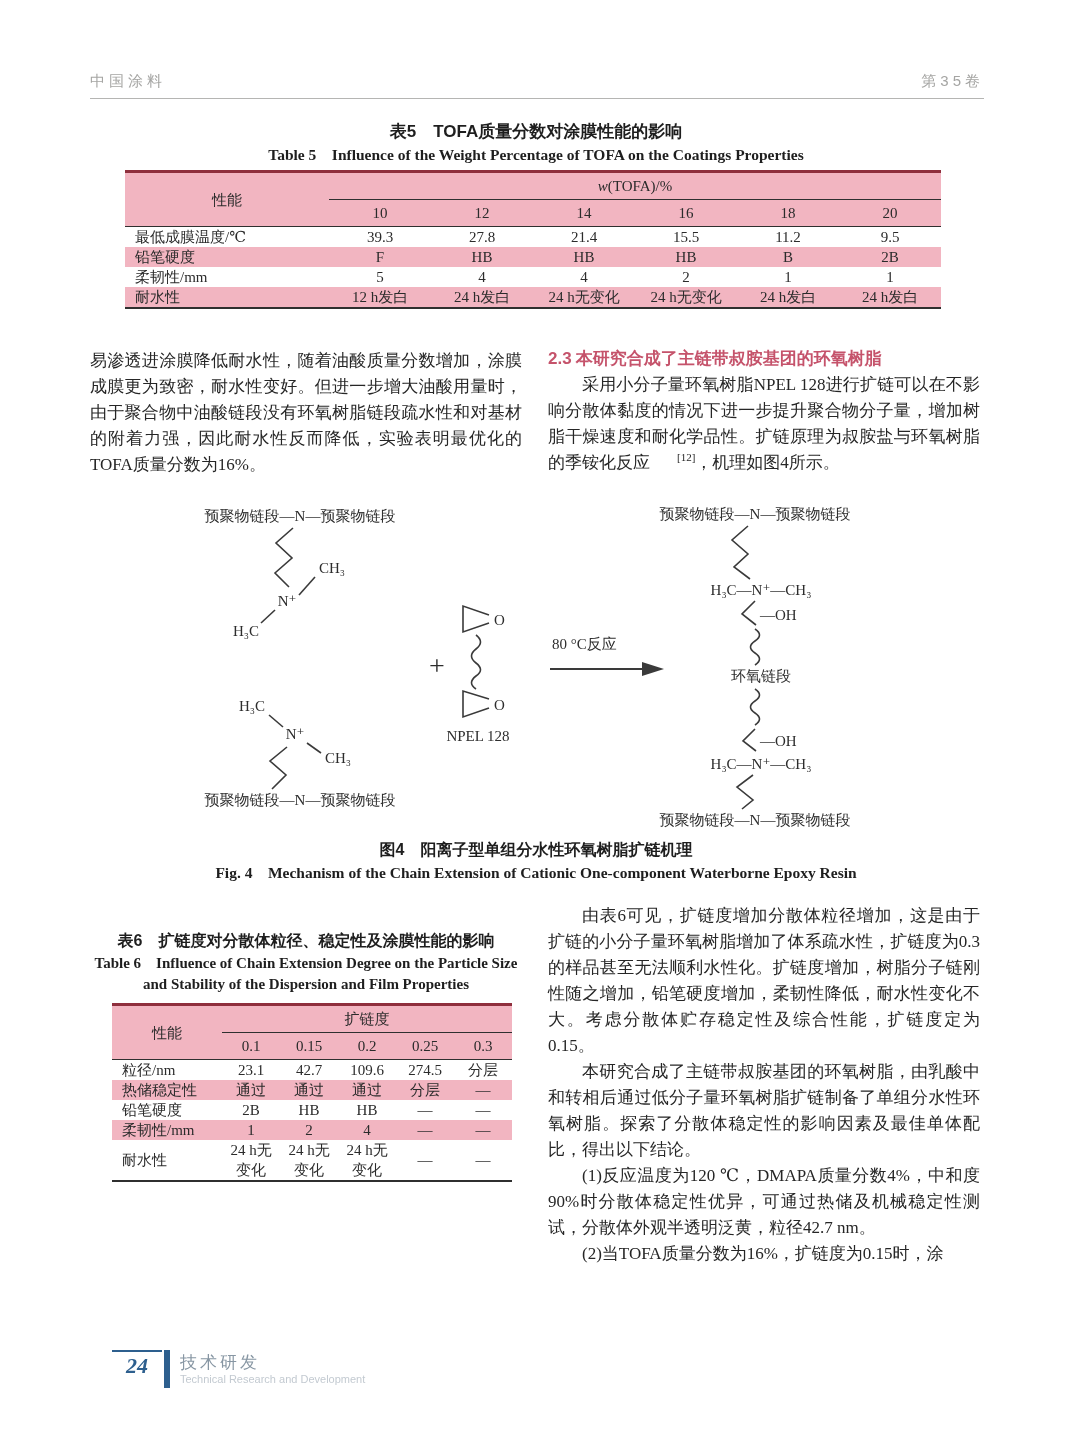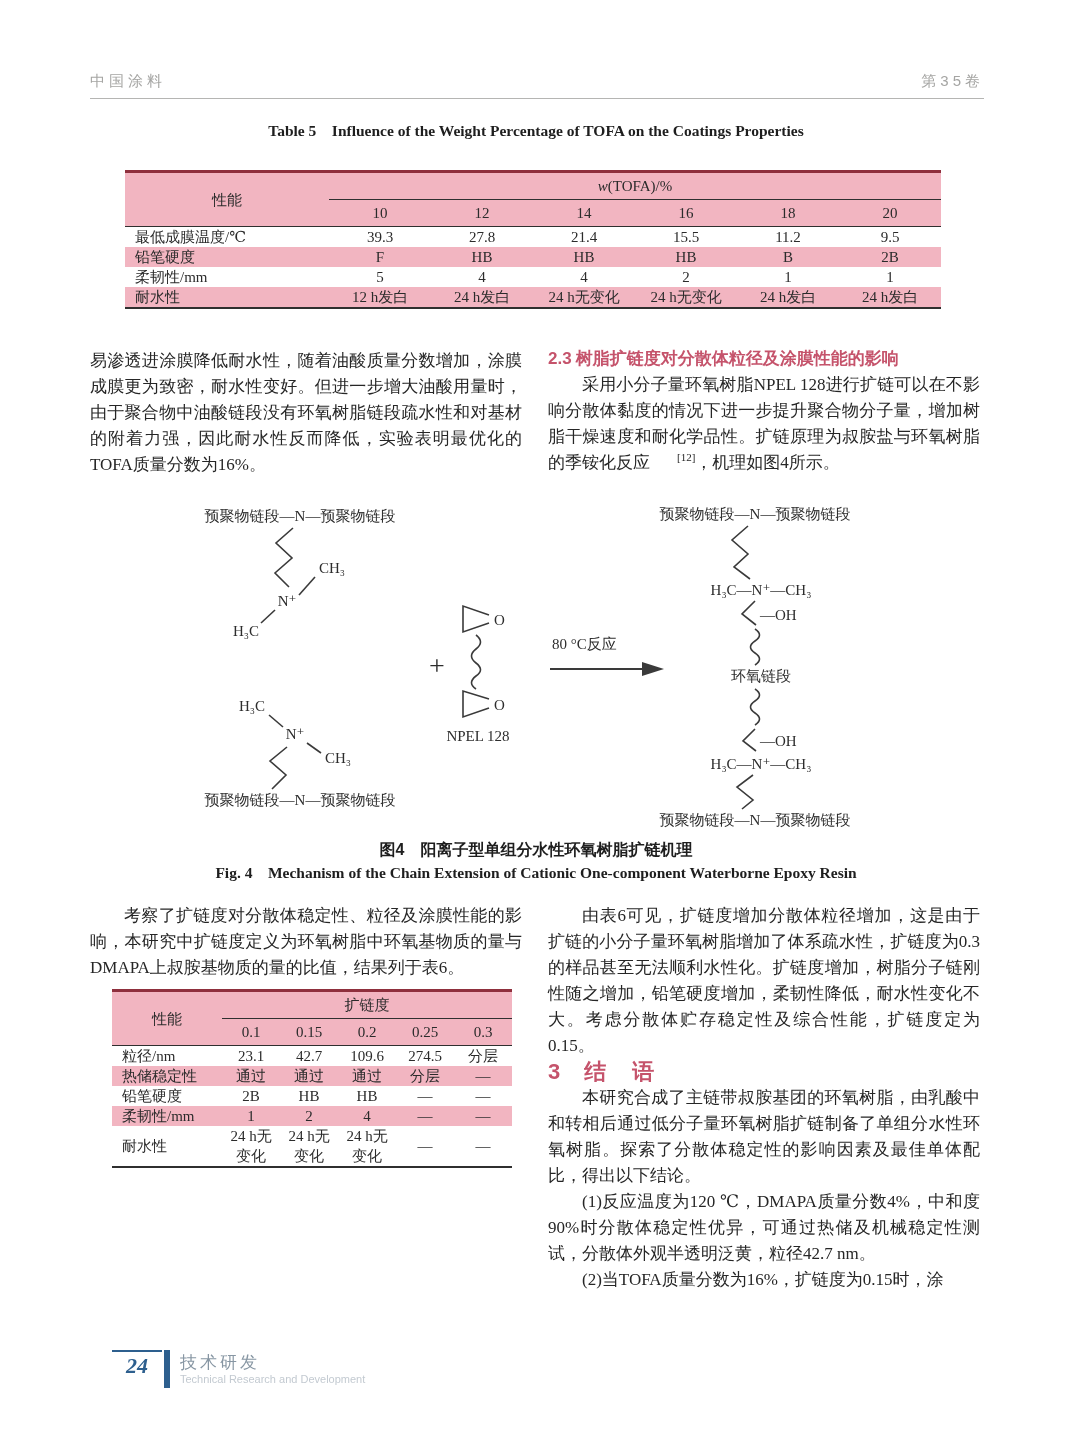--- a/index.html
+++ b/index.html
@@ -85,20 +85,21 @@
 <body>
 
 <div class="page">
 
   <div class="run-head">
     <span>中国涂料</span>
     <span>第35卷</span>
   </div>
 
   <div class="center-block" style="top:120px;">
+    <div class="t-zh">表5　TOFA质量分数对涂膜性能的影响</div>
     <div class="t-en">Table 5　Influence of the Weight Percentage of TOFA on the Coatings Properties</div>
   </div>
 
   <table id="table5" class="paper-table">
       <thead>
         <tr>
           <th class="prop-h" rowspan="2">性能</th>
           <th class="group-h" colspan="6"><span class="gi">w</span>(TOFA)/%</th>
         </tr>
         <tr>
@@ -149,21 +150,21 @@
         </tr>
       </tbody>
     </table>
 
   <div class="col" style="left:90px; top:348px;">
     <p>易渗透进涂膜降低耐水性，随着油酸质量分数增加，涂膜成膜更为致密，耐水性变好。但进一步增大油酸用量时，由于聚合物中油酸链段没有环氧树脂链段疏水性和对基材的附着力强，因此耐水性反而降低，实验表明最优化的TOFA质量分数为16%。</p>
   </div>
 
   <div class="col" style="left:548px; top:346px;">
     <p class="sec-head">
-      <span class="sec-num">2.3</span><span>树脂扩链度对分散体粒径及涂膜性能的影响</span>
+      <span class="sec-num">2.3</span><span>本研究合成了主链带叔胺基团的环氧树脂</span>
     </p>
     <p class="indent">
       <span>采用小分子量环氧树脂NPEL 128进行扩链可以在不影响分散体黏度的情况下进一步提升聚合物分子量，增加树脂干燥速度和耐化学品性。扩链原理为叔胺盐与环氧树脂的季铵化反应</span><span class="sup">[12]</span><span>，机理如图4所示。</span>
     </p>
   </div>
 
   <div class="figure-wrap">
     <svg class="fig-svg" viewBox="0 0 870 332">
 
       <g>
@@ -220,21 +221,24 @@
       </g>
     </svg>
   </div>
 
   <div class="center-block" style="top:838px;">
     <div class="t-zh" style="font-size:16px;">图4　阳离子型单组分水性环氧树脂扩链机理</div>
     <div class="t-en">Fig. 4　Mechanism of the Chain Extension of Cationic One-component Waterborne Epoxy Resin</div>
   </div>
 
   <div class="col" style="left:90px; top:903px;">
-    <p class="indent">考察了扩链度对分散体稳定性、粒径及涂膜性能的影响，本研究中扩链度定义为环氧树脂中环氧基物质的量与DMAPA上叔胺基物质的量的比值，结果列于表6。</p>
+    <div class="t6-title">
+      <div class="t-zh">表6　扩链度对分散体粒径、稳定性及涂膜性能的影响</div>
+      <div class="t-en">Table 6　Influence of Chain Extension Degree on the Particle Size and Stability of the Dispersion and Film Properties</div>
+    </div>
     <table id="table6" class="paper-table">
         <thead>
           <tr>
             <th class="prop-h" rowspan="2">性能</th>
             <th class="group-h" colspan="5">扩链度</th>
           </tr>
           <tr>
             <th class="col-h">0.1</th>
             <th class="col-h">0.15</th>
             <th class="col-h">0.2</th>
@@ -282,23 +286,20 @@
             <td>24 h无 变化</td>
             <td>—</td>
             <td>—</td>
           </tr>
         </tbody>
       </table>
   </div>
 
   <div class="col" style="left:548px; top:903px;">
     <p class="indent">由表6可见，扩链度增加分散体粒径增加，这是由于扩链的小分子量环氧树脂增加了体系疏水性，扩链度为0.3的样品甚至无法顺利水性化。扩链度增加，树脂分子链刚性随之增加，铅笔硬度增加，柔韧性降低，耐水性变化不大。考虑分散体贮存稳定性及综合性能，扩链度定为0.15。</p>
-    <p class="concl-head">
-      <span class="sec-num">3</span><span>结　语</span>
-    </p>
     <p class="indent">本研究合成了主链带叔胺基团的环氧树脂，由乳酸中和转相后通过低分子量环氧树脂扩链制备了单组分水性环氧树脂。探索了分散体稳定性的影响因素及最佳单体配比，得出以下结论。</p>
     <p class="indent">(1)反应温度为120 ℃，DMAPA质量分数4%，中和度90%时分散体稳定性优异，可通过热储及机械稳定性测试，分散体外观半透明泛黄，粒径42.7 nm。</p>
     <p class="indent">(2)当TOFA质量分数为16%，扩链度为0.15时，涂</p>
   </div>
 
   <div class="footer">
     <div class="pn-box">
       <span class="pn">24</span>
     </div>
     <div class="vbar"></div>

